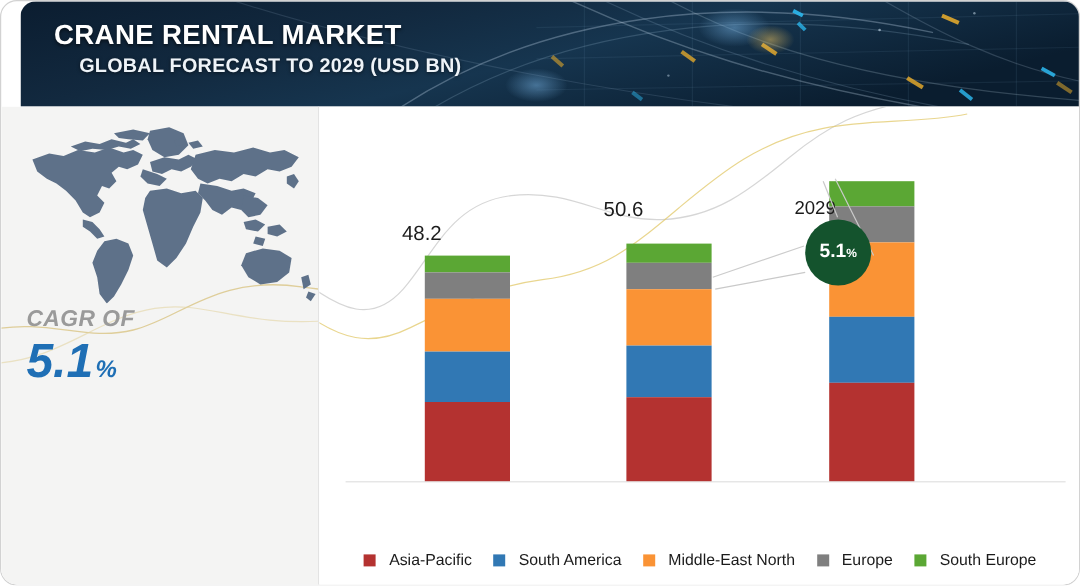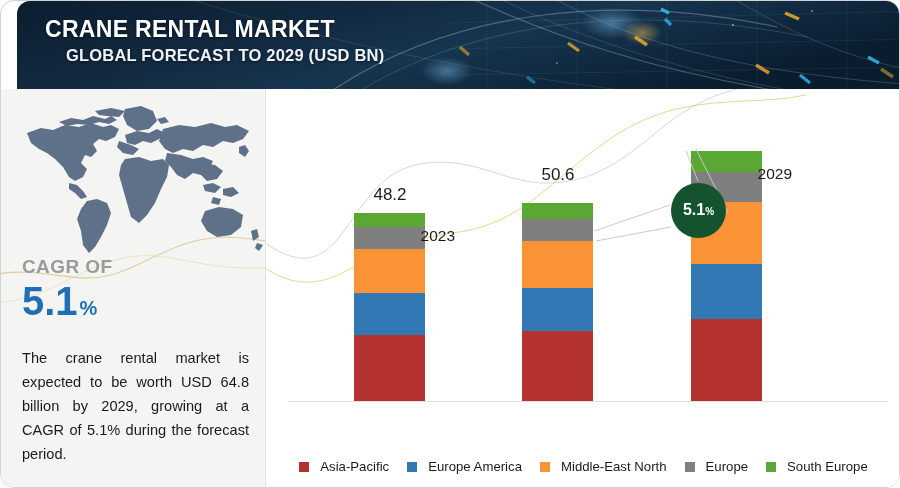--- a/index.html
+++ b/index.html
@@ -85,21 +85,21 @@
     overflow: hidden;
   }
   #map-wrap {
     position: absolute;
     left: 6px; top: 14px;
     width: 258px; height: 150px;
   }
   #left-curves { position:absolute; left:0; top:0; width:265px; height:399px; }
   #cagr-block {
     position: absolute;
-    left: 21px; top: 167px;
+    left: 21px; top: 167px; font-style: italic;
   }
   #cagr-of {
     color: #9a9a9a;
     font-size: 19px;
     font-weight: bold;
     letter-spacing: 0.4px;
     line-height: 22px;
   }
   #cagr-value-row {
     display: flex;
@@ -161,31 +161,30 @@
   }
   .bar-stack {
     position: relative;
     width: 71px;
   }
   .seg { width: 71px; }
   .bar-label {
     position: absolute;
     width: 110px;
     left: -19px;
-    text-align: center;
     color: #1b1b1b;
     font-size: 17px;
     font-weight: normal;
   }
   .cat-label {
     position: absolute;
     width: 130px;
     left: -29px;
     top: 14px;
-    text-align: right;
+    text-align: left;
     color: #1b1b1b;
     font-size: 15.5px;
   }
 
   
   #bubble-line {
     position: absolute;
     left: 0; top: 0;
     width: 635px; height: 399px;
     pointer-events: none;
@@ -374,21 +373,20 @@
       </div>
 
       <div id="cagr-block">
         <div id="cagr-of">CAGR OF</div>
         <div id="cagr-value-row">
           <span id="cagr-num">5.1</span>
           <span id="cagr-pct">%</span>
         </div>
       </div>
 
-      <div id="desc">The crane rental market is expected to be worth USD 64.8 billion by 2029, growing at a CAGR of 5.1% during the forecast period.</div>
     </div>
 
     <div id="chart-panel">
 
       <svg id="chart-curves" viewBox="0 0 635 399" preserveAspectRatio="none">
         <path d="M-20 140 C 20 172, 45 180, 70 152 C 96 122, 110 80, 160 74
                  C 212 68, 240 96, 286 94 C 330 92, 358 70, 392 42 C 424 16, 450 2, 500 -6" fill="none" stroke="#cfcfcf" stroke-width="1" stroke-opacity="0.85"></path>
         <path d="M-20 166 C 18 196, 44 200, 76 184 C 110 168, 140 150, 186 144
                  C 236 138, 262 116, 300 84 C 336 54, 368 28, 420 18 C 460 10, 500 14, 540 6" fill="none" stroke="#e2c86a" stroke-width="1" stroke-opacity="0.75"></path>
       </svg>
@@ -398,21 +396,20 @@
 
         <div class="bar-group" style="left:88px;">
           <div class="bar-label" style="top:-28px;">48.2</div>
           <div class="bar-stack">
             <div class="seg" style="height:14px;background:#5ba734;"></div>
             <div class="seg" style="height:22px;background:#7f7f7f;"></div>
             <div class="seg" style="height:44px;background:#fa9335;"></div>
             <div class="seg" style="height:42px;background:#3178b4;"></div>
             <div class="seg" style="height:66px;background:#b43230;"></div>
           </div>
-          <div class="cat-label">2023</div>
         </div>
 
         <div class="bar-group" style="left:256px;">
           <div class="bar-label" style="top:-38px;">50.6</div>
           <div class="bar-stack">
             <div class="seg" style="height:16px;background:#5ba734;"></div>
             <div class="seg" style="height:22px;background:#7f7f7f;"></div>
             <div class="seg" style="height:47px;background:#fa9335;"></div>
             <div class="seg" style="height:43px;background:#3178b4;"></div>
             <div class="seg" style="height:70px;background:#b43230;"></div>
@@ -447,21 +444,21 @@
         </div>
       </div>
 
       <div id="legend">
         <div class="legend-item">
           <span class="legend-swatch" style="background:#b43230;"></span>
           <span class="legend-label">Asia-Pacific</span>
         </div>
         <div class="legend-item">
           <span class="legend-swatch" style="background:#3178b4;"></span>
-          <span class="legend-label">Europe America</span>
+          <span class="legend-label">South America</span>
         </div>
         <div class="legend-item">
           <span class="legend-swatch" style="background:#fa9335;"></span>
           <span class="legend-label">Middle-East North</span>
         </div>
         <div class="legend-item">
           <span class="legend-swatch" style="background:#7f7f7f;"></span>
           <span class="legend-label">Europe</span>
         </div>
         <div class="legend-item">

